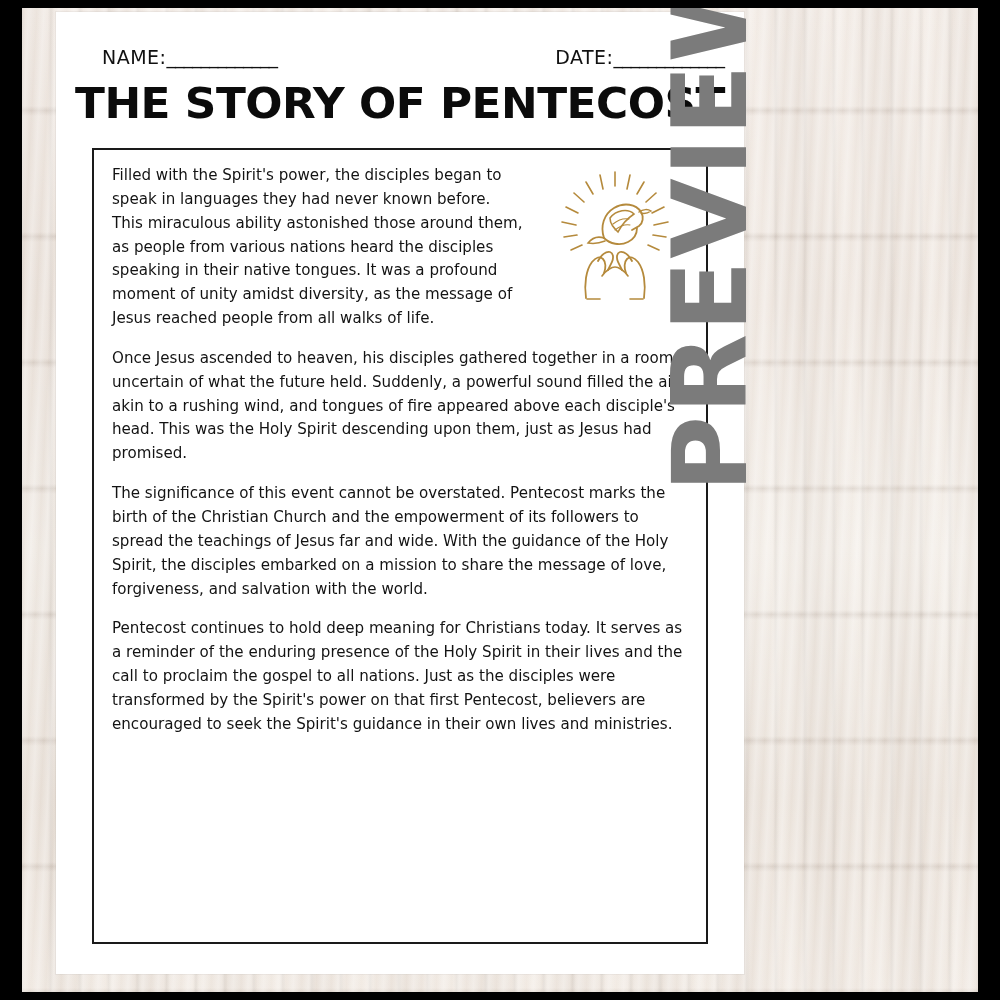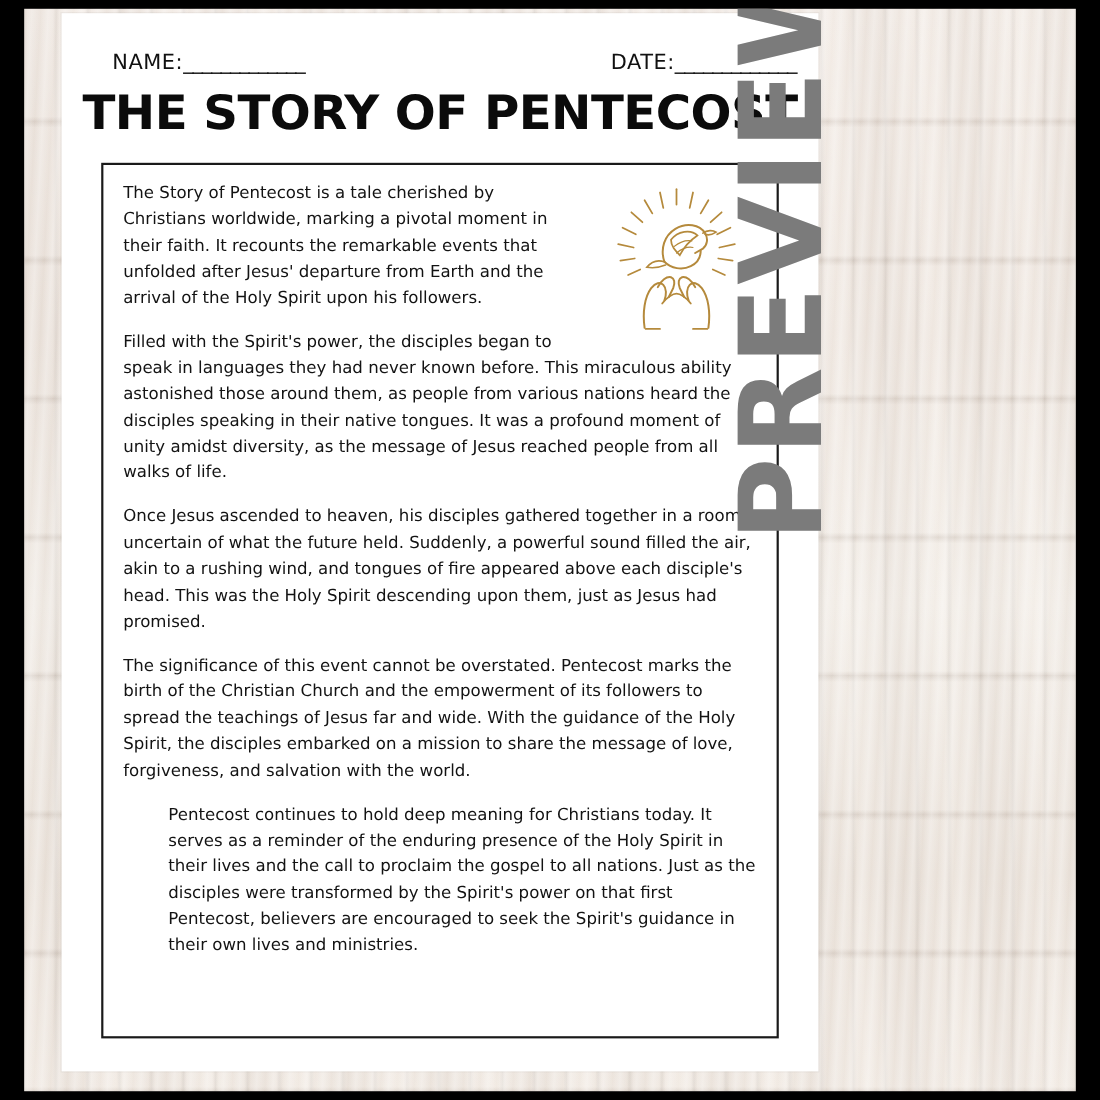--- a/index.html
+++ b/index.html
@@ -113,21 +113,21 @@
   }
 
   .para {
     font-family: "DejaVu Sans", sans-serif;
     font-size: 15.1px;
     line-height: 1.58;
     color: #131313;
     margin: 0 0 16px 0;
     text-align: left;
   }
-  .para:last-child { margin-bottom: 0; margin-left: 41px; }
+  .para:last-child { margin-bottom: 0; }
 
   
   .preview-mark {
     position: absolute;
     right: -32px;
     top: 150px;
     width: 600px;
     text-align: center;
     transform: rotate(-90deg);
     transform-origin: center center;
@@ -198,21 +198,20 @@
               <path d="M58 95 C61 89 66 85 70 86 C73 87 74 91 72 96 L68 104" stroke-width="1.8"></path>
               <path d="M104 132 C106 118 104 104 98 96 C94 91 90 90 87 93 C84 96 84 102 86 107" stroke-width="1.8"></path>
               <path d="M92 95 C89 89 84 85 80 86 C77 87 76 91 78 96 L82 104" stroke-width="1.8"></path>
               <path d="M62 110 C66 104 72 101 75 101 C78 101 84 104 88 110" stroke-width="1.6"></path>
               <path d="M47 133 L60 133" stroke-width="1.6"></path>
               <path d="M90 133 L103 133" stroke-width="1.6"></path>
             </g>
           </svg>
         </div>
 
-        <p class="para">The Story of Pentecost is a tale cherished by Christians worldwide, marking a pivotal moment in their faith. It recounts the remarkable events that unfolded after Jesus' departure from Earth and the arrival of the Holy Spirit upon his followers.</p>
         <p class="para">Filled with the Spirit's power, the disciples began to speak in languages they had never known before. This miraculous ability astonished those around them, as people from various nations heard the disciples speaking in their native tongues. It was a profound moment of unity amidst diversity, as the message of Jesus reached people from all walks of life.</p>
         <p class="para">Once Jesus ascended to heaven, his disciples gathered together in a room, uncertain of what the future held. Suddenly, a powerful sound filled the air, akin to a rushing wind, and tongues of fire appeared above each disciple's head. This was the Holy Spirit descending upon them, just as Jesus had promised.</p>
         <p class="para">The significance of this event cannot be overstated. Pentecost marks the birth of the Christian Church and the empowerment of its followers to spread the teachings of Jesus far and wide. With the guidance of the Holy Spirit, the disciples embarked on a mission to share the message of love, forgiveness, and salvation with the world.</p>
         <p class="para">Pentecost continues to hold deep meaning for Christians today. It serves as a reminder of the enduring presence of the Holy Spirit in their lives and the call to proclaim the gospel to all nations. Just as the disciples were transformed by the Spirit's power on that first Pentecost, believers are encouraged to seek the Spirit's guidance in their own lives and ministries.</p>
 
       </div>
     </div>
 
   </div>
 

